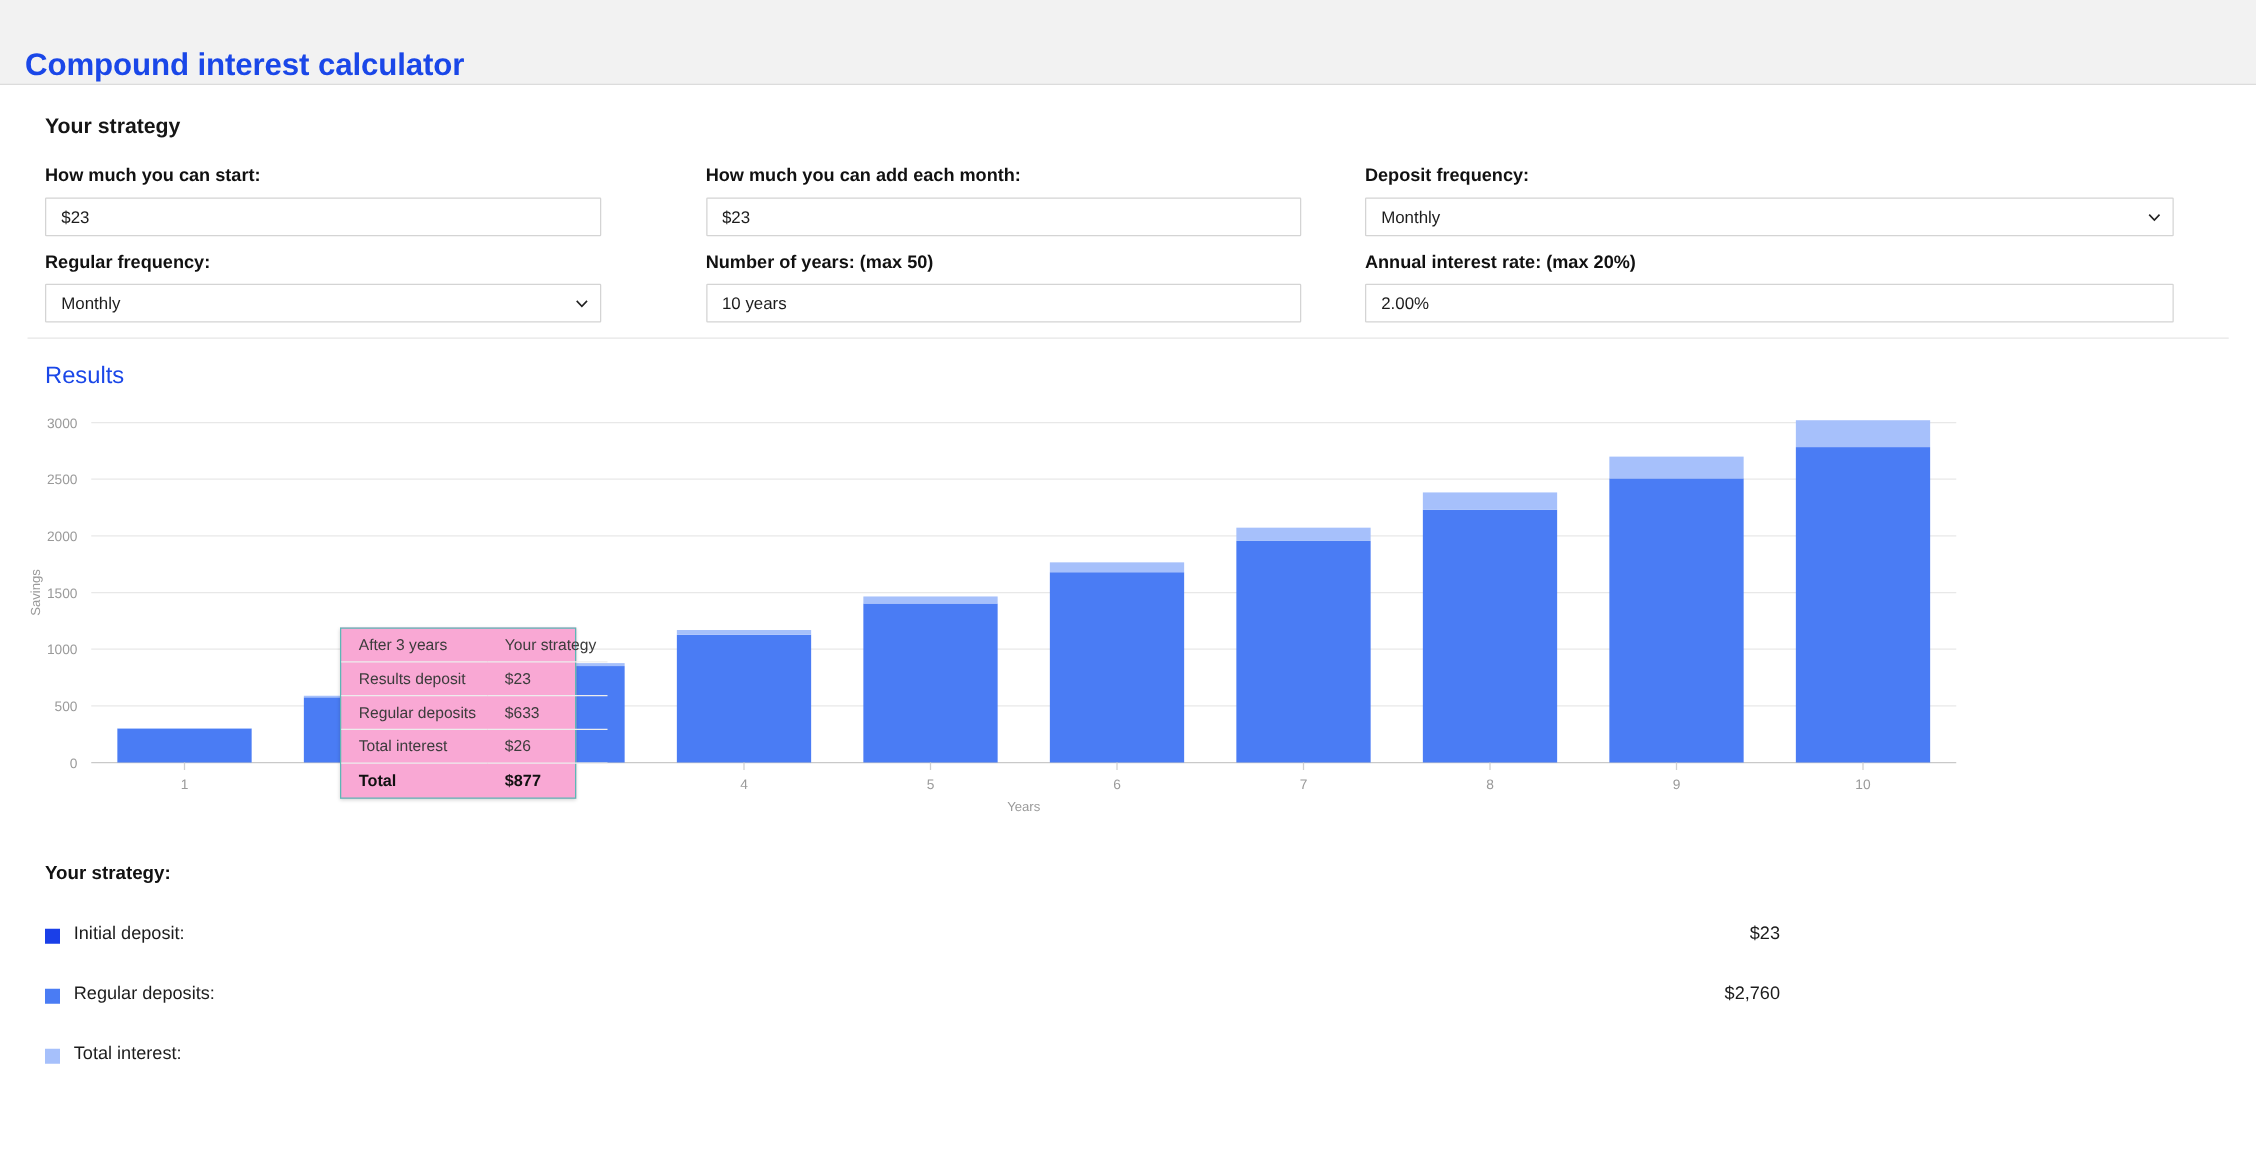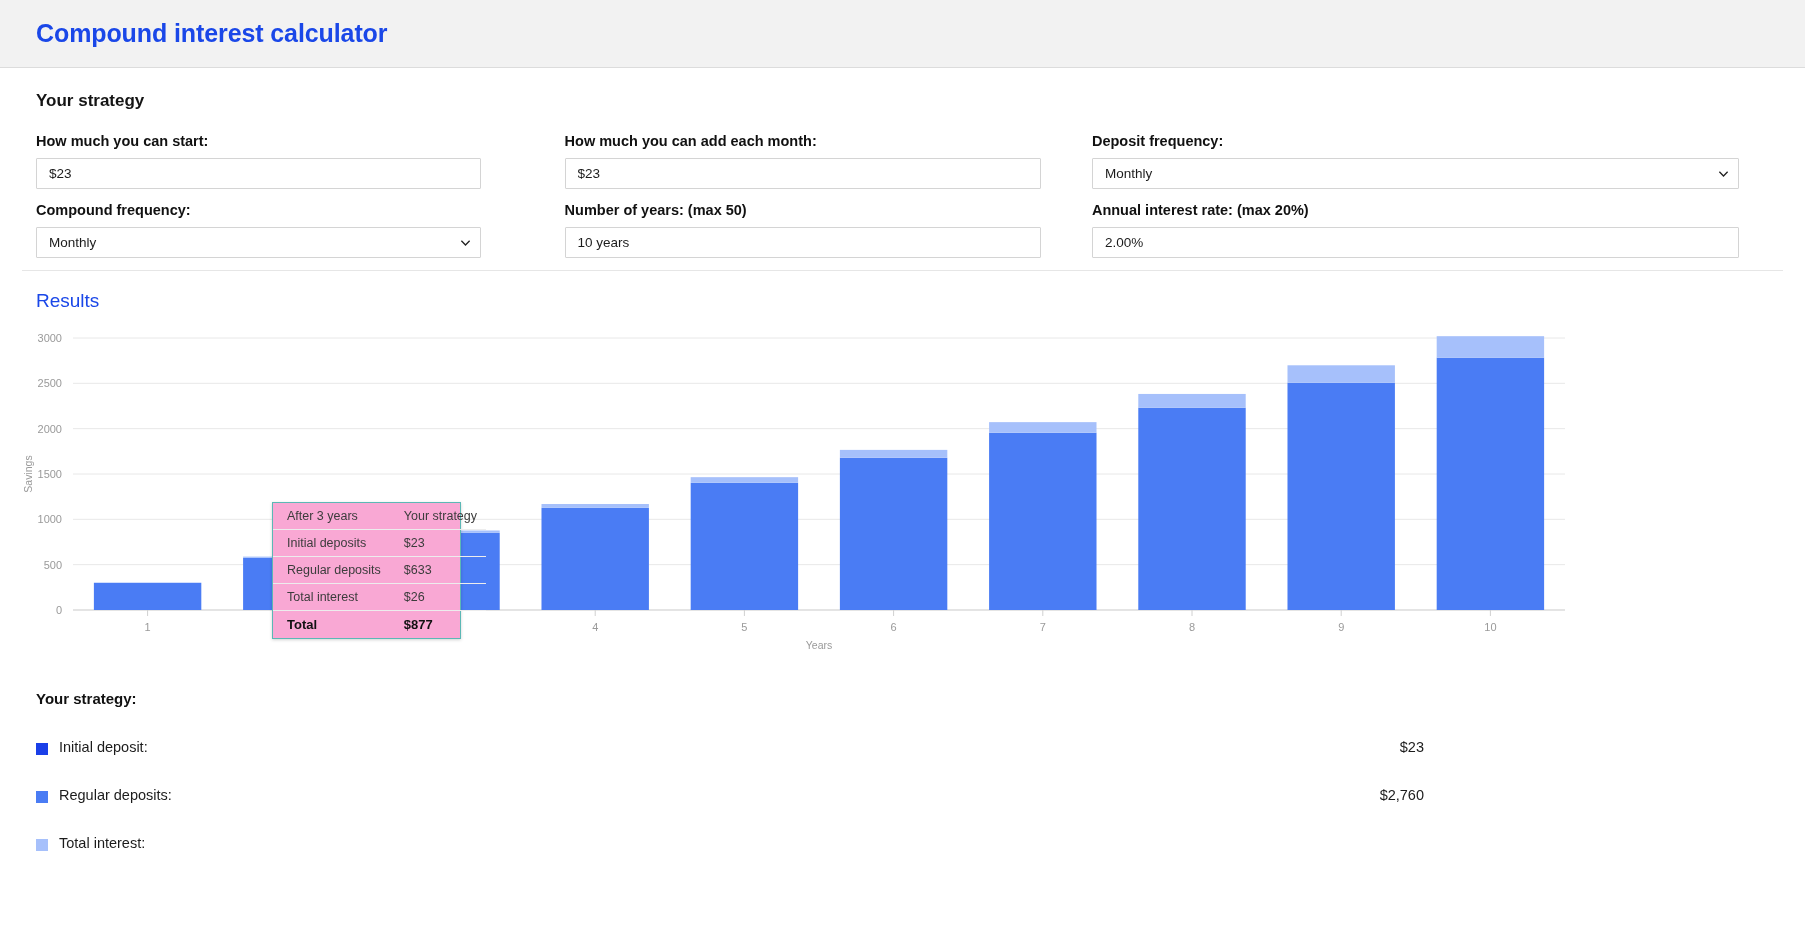--- a/index.html
+++ b/index.html
@@ -15,22 +15,22 @@
     position: relative;
     background: #fff;
   }
 
   
   .header {
     height: 68px;
     background: #f2f2f2;
     border-bottom: 1px solid #dcdcdc;
     display: flex;
-    align-items: center;
-    padding-left: 36px;
+    align-items: flex-end;
+    padding-left: 20px;
   }
   .header-title {
     font-size: 25px;
     font-weight: bold;
     color: #1a47e8;
     letter-spacing: -0.1px;
   }
 
   
   .section {
@@ -200,21 +200,21 @@
             <svg viewBox="0 0 12 12" width="11" height="11">
                 <path d="M1.5 3.5 L6 8.2 L10.5 3.5" fill="none" stroke="#222" stroke-width="1.4"></path>
               </svg>
           </span>
         </div>
       </div>
     </div>
 
     <div class="row" style="margin-top:13px; padding-left:14px;">
       <div class="cell-a">
-        <div class="field-label">Compound frequency:</div>
+        <div class="field-label">Regular frequency:</div>
         <div class="control select">
           <span>Monthly</span>
           <span class="chev">
             <svg viewBox="0 0 12 12" width="11" height="11">
                 <path d="M1.5 3.5 L6 8.2 L10.5 3.5" fill="none" stroke="#222" stroke-width="1.4"></path>
               </svg>
           </span>
         </div>
       </div>
       <div class="cell-b">
@@ -298,21 +298,21 @@
   </div>
 
   <div class="tooltip">
     <table class="tt-table">
       <tbody>
           <tr>
         <td class="k">After 3 years</td>
         <td>Your strategy</td>
       </tr>
       <tr>
-        <td class="k">Initial deposits</td>
+        <td class="k">Results deposit</td>
         <td>$23</td>
       </tr>
       <tr>
         <td class="k">Regular deposits</td>
         <td>$633</td>
       </tr>
       <tr>
         <td class="k">Total interest</td>
         <td>$26</td>
       </tr>

